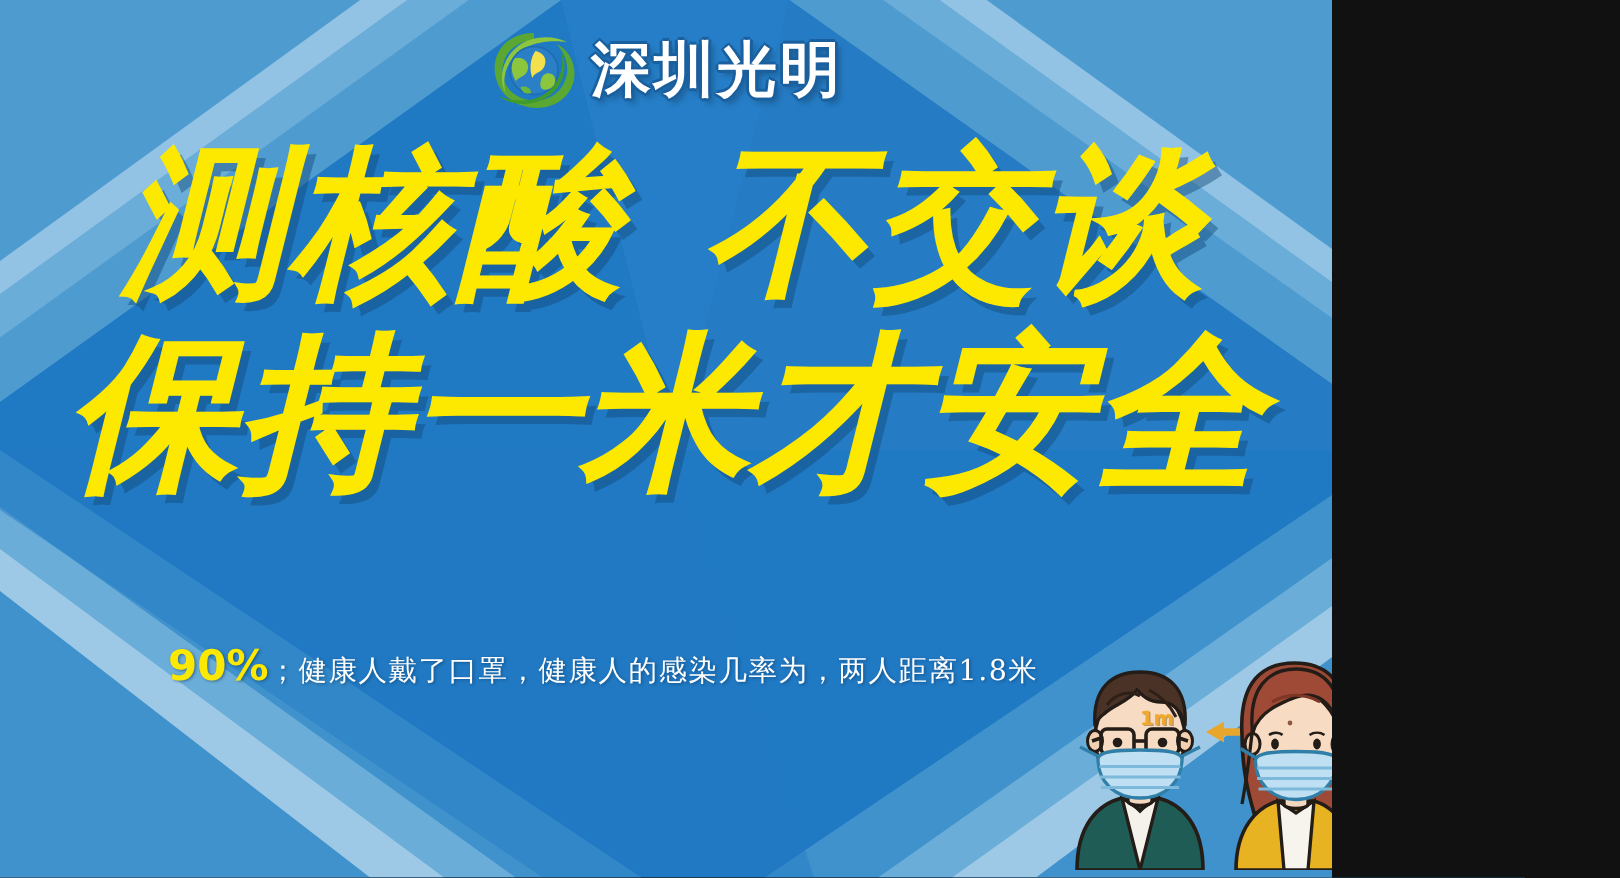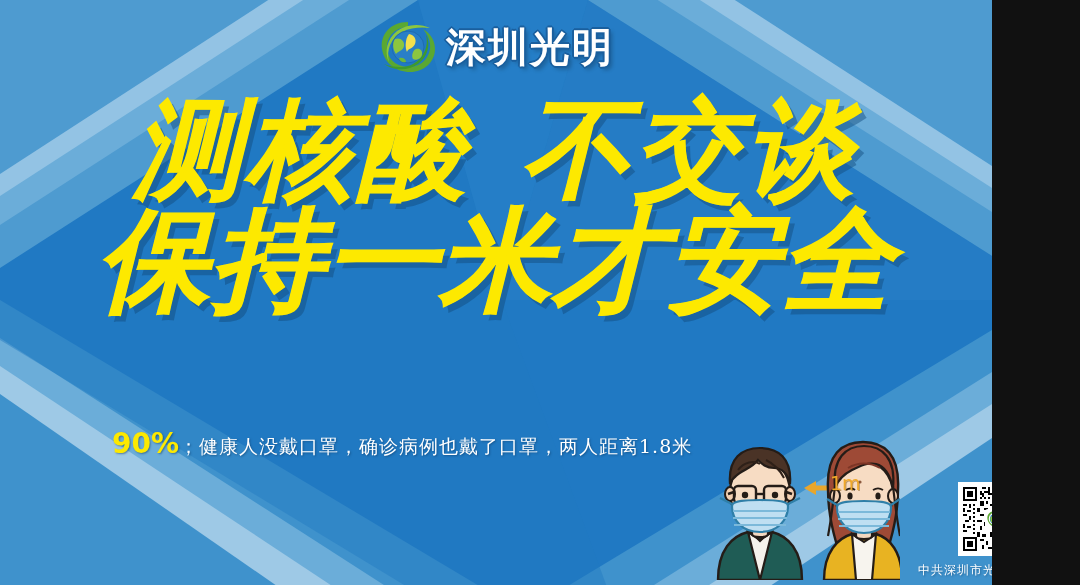--- a/index.html
+++ b/index.html
@@ -2,21 +2,21 @@
 <html><head>
 <meta charset="utf-8">
 <style>
   html, body {
     margin: 0;
     padding: 0;
     background: #111;
   }
   #poster {
     position: relative;
-    width: 992px;
+    width: 888px;
     height: 585px;
     overflow: hidden;
     background: #404040;
     font-family: "Liberation Sans", "DejaVu Sans", sans-serif;
     user-select: none;
   }
 
   
   .bg-layer { position: absolute; inset: 0; overflow: hidden; }
   .bg-layer svg { display: block; width: 100%; height: 100%; }
@@ -62,20 +62,21 @@
     font-style: italic;
     font-family: "DejaVu Sans", "Liberation Sans", sans-serif;
     line-height: 1;
     white-space: nowrap;
     text-shadow: 5px 6px 0 rgba(18,73,122,0.45);
     -webkit-text-stroke: 1px #fde900;
   }
   .headline-line.l1 {
     font-size: 108px;
     letter-spacing: 4px;
+    margin-bottom: 16px;
   }
   .headline-line.l1 .gap { display: inline-block; width: 52px; }
   .headline-line.l2 {
     font-size: 112px;
     letter-spacing: 2px;
   }
 
   
   .body-copy {
     position: absolute;
@@ -99,26 +100,26 @@
     font-size: 28px;
     font-family: "DejaVu Sans", "Liberation Sans", sans-serif;
     letter-spacing: 0;
   }
 
   
   .people { position: absolute; left: 700px; top: 408px; width: 200px; height: 172px; z-index: 5; }
   .people svg { display: block; }
   .dist-label {
     position: absolute;
-    left: 830px;
+    left: 760px;
     top: 472px;
     z-index: 7;
     color: #f0a92a;
-    font-size: 19px;
-    font-weight: normal;
+    font-size: 13px;
+    font-weight: bold;
     font-family: "DejaVu Sans", "Liberation Sans", sans-serif;
     text-shadow: 1px 1px 0 rgba(120,70,0,.45);
     letter-spacing: 0;
   }
 
   
   .qr-block {
     position: absolute;
     left: 958px;
     top: 482px;
@@ -230,21 +231,21 @@
   </div>
 
   <div class="headline">
     <div class="headline-line l1">
       <span>测核酸</span><span class="gap"></span><span>不交谈</span>
     </div>
     <div class="headline-line l2">保持一米才安全</div>
   </div>
 
   <div class="body-copy">
-    <p><span class="hl-num">90%</span><span>；健康人没戴口罩，确诊病例也戴了口罩，两人距离1.8米</span></p>
+    <p><span class="hl-num">90%</span><span>；健康人戴了口罩，健康人的感染几率为，两人距离1.8米</span></p>
   </div>
 
   <div class="people">
     <svg viewBox="0 0 200 172" width="200" height="172">
 
       <g>
 
         <path d="M18 172 C18 142 32 128 48 124 L72 124 C88 128 102 142 102 172 Z" fill="#1f5c55" stroke="#241c17" stroke-width="2.4"></path>
 
         <path d="M48 124 L60 172 L72 124 L60 132 Z" fill="#f5f2ec" stroke="#241c17" stroke-width="2.2"></path>

